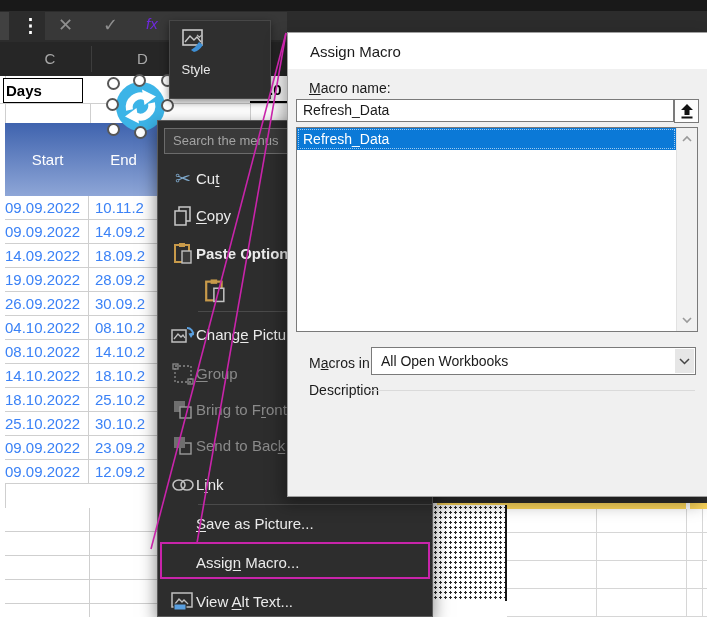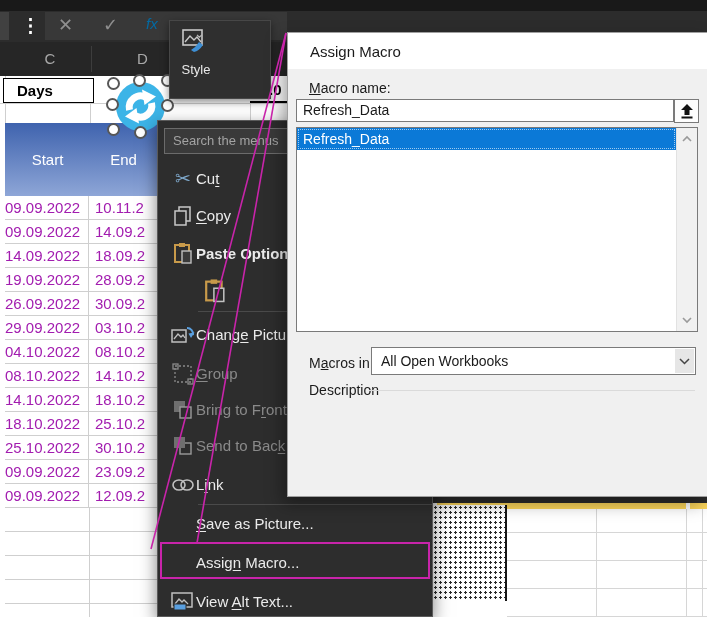--- a/index.html
+++ b/index.html
@@ -6,39 +6,39 @@
   #app{position:relative;width:707px;height:617px;overflow:hidden;background:#fff;
        font-family:"Liberation Sans",sans-serif;-webkit-font-smoothing:antialiased;}
   .abs{position:absolute;}
   
   .strip1{left:0;top:0;width:707px;height:11px;background:#191919;}
   .strip2{left:0;top:11px;width:707px;height:31px;background:#2c2c2c;}
   .namebox{left:0;top:12px;width:9px;height:28px;background:#414141;}
   .fpanel{left:45px;top:12px;width:242px;height:28px;background:#383838;}
   .fbicon{position:absolute;top:2px;font-size:18px;color:#8f8f8f;line-height:24px;}
   .dots{left:21px;top:12px;color:#fff;font-size:19px;font-weight:bold;line-height:28px;}
-  .fx{left:146px;top:15px;font-style:italic;font-size:15px;color:#0369a1;}
+  .fx{left:146px;top:15px;font-style:italic;font-size:15px;color:#6d28d9;}
   .colheaders{left:0;top:42px;width:287px;height:34px;background:#262626;color:#a8a8a8;font-size:15px;}
   .colh{position:absolute;top:0;height:34px;line-height:34px;text-align:center;}
   .colsep{position:absolute;top:4px;width:1px;height:26px;background:#3d3d3d;}
   
   .sheet-top{left:0;top:76px;width:287px;height:44px;background:#fff;}
   .sheet-left{left:0;top:120px;width:157px;height:497px;background:#fff;}
   .hline{background:#cfcfcf;height:1px;}
   .vline{background:#cfcfcf;width:1px;}
   .days-cell{left:3px;top:78px;width:76px;height:23px;background:#fff;border:1.5px solid #000;
-             font-weight:bold;font-size:15px;line-height:23px;padding-left:13px;color:#000;}
+             font-weight:bold;font-size:15px;line-height:23px;padding-left:2px;color:#000;}
   .val-cell{left:250px;top:78px;width:34px;height:23px;background:#fff;border-bottom:2.5px solid #000;
             font-weight:bold;font-size:15px;line-height:24px;text-align:center;padding-right:17px;color:#000;}
   .bluehdr{left:5px;top:123px;width:152px;height:73px;display:flex;
            background:linear-gradient(#3f63ae,#8ea6d7);color:#fff;font-size:15px;}
   .bluehdr div{display:flex;align-items:center;justify-content:center;}
   .bh-start{width:85px;} .bh-end{width:67px;}
   .tbody{left:5px;top:196px;width:152px;}
-  .trow{display:flex;height:23px;border-bottom:1px solid #cfcfcf;font-size:15px;color:#a21caf;background:#fff;}
+  .trow{display:flex;height:23px;border-bottom:1px solid #cfcfcf;font-size:15px;color:#3b82f6;background:#fff;}
   .tc{white-space:nowrap;overflow:hidden;line-height:23px;}
   .tc.start{width:84px;border-right:1px solid #cfcfcf;text-align:right;padding-right:8px;box-sizing:border-box;}
   .tc.end{width:60px;padding-left:6px;}
   .emptygrid{left:5px;top:508px;width:152px;height:109px;
      background:repeating-linear-gradient(to bottom,#fff 0 23px,#cfcfcf 23px 24px);}
   
   .handle{position:absolute;width:9px;height:9px;border-radius:50%;background:#fff;border:2px solid #575757;box-sizing:content-box;}
   
   .br{left:433px;top:497px;width:274px;height:120px;}
   .br .dark{position:absolute;left:0;top:0;width:274px;height:6px;background:#2b2b2b;}
@@ -145,24 +145,20 @@
       </div>
       <div class="trow">
         <div class="tc start">19.09.2022</div>
         <div class="tc end">28.09.2</div>
       </div>
       <div class="trow">
         <div class="tc start">26.09.2022</div>
         <div class="tc end">30.09.2</div>
       </div>
       <div class="trow">
-        <div class="tc start">29.09.2022</div>
-        <div class="tc end">03.10.2</div>
-      </div>
-      <div class="trow">
         <div class="tc start">04.10.2022</div>
         <div class="tc end">08.10.2</div>
       </div>
       <div class="trow">
         <div class="tc start">08.10.2022</div>
         <div class="tc end">14.10.2</div>
       </div>
       <div class="trow">
         <div class="tc start">14.10.2022</div>
         <div class="tc end">18.10.2</div>

